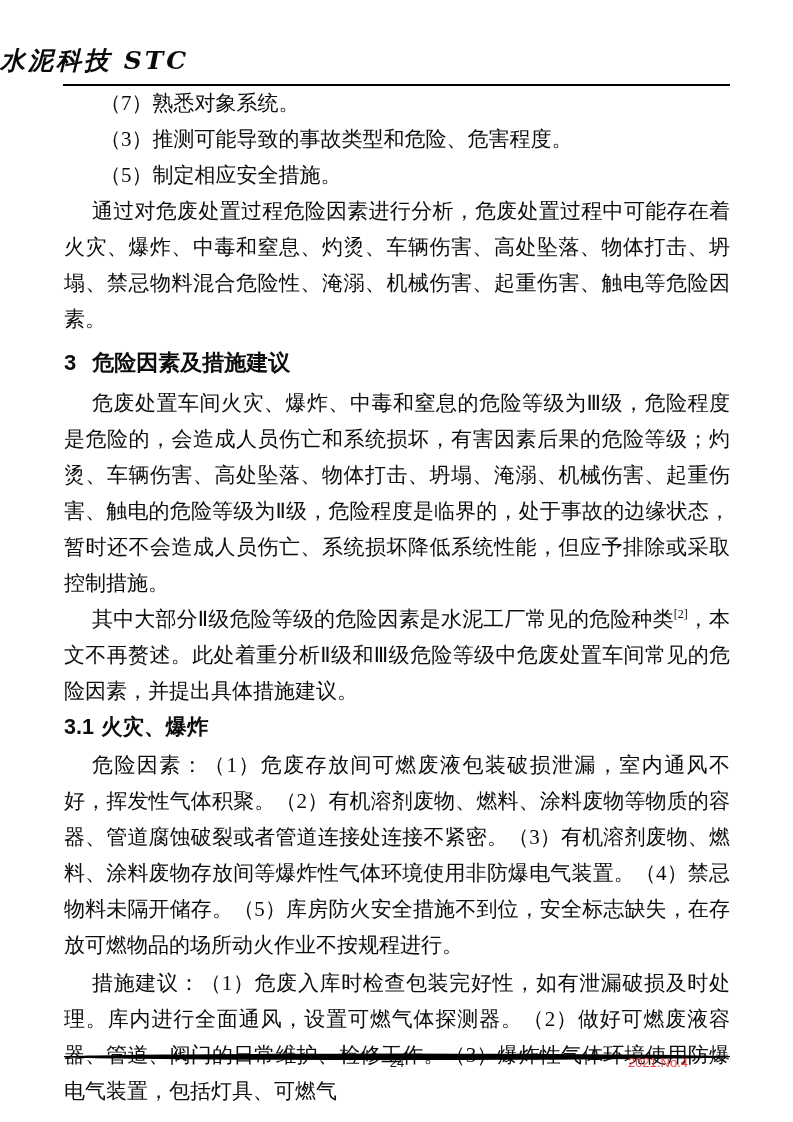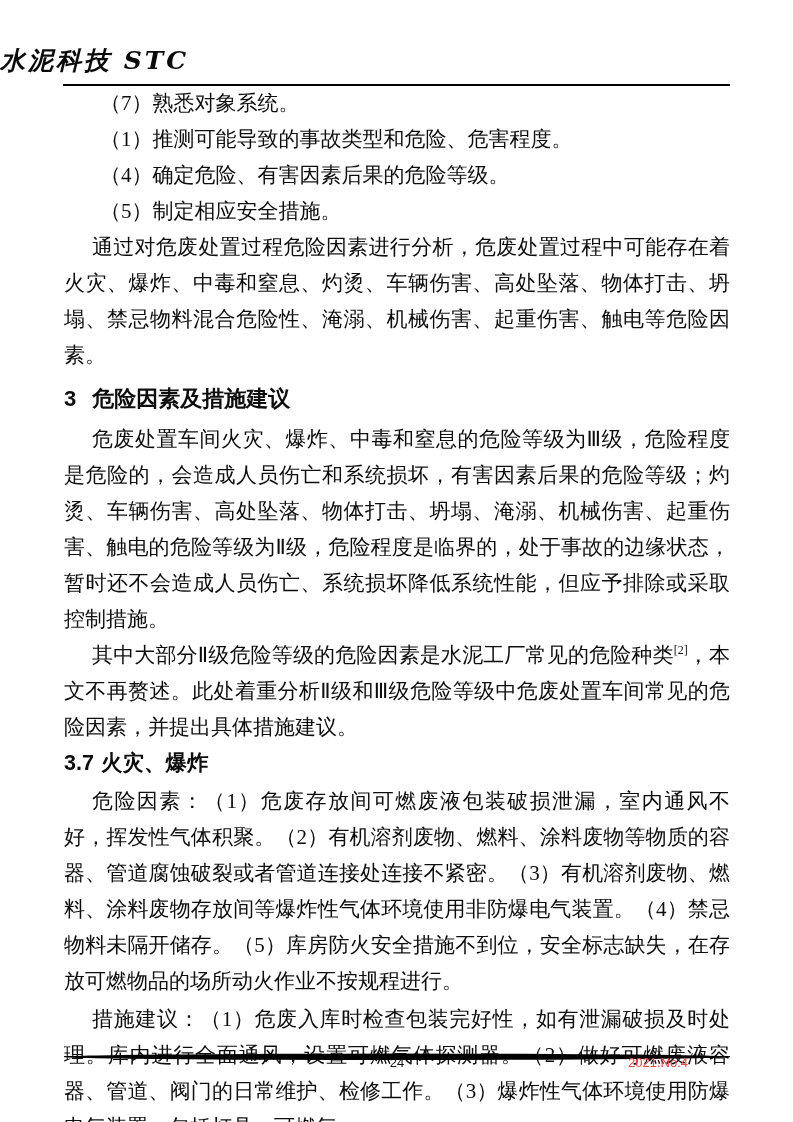--- a/index.html
+++ b/index.html
@@ -127,33 +127,32 @@
 <body>
 
 <div class="page">
 
   <div class="journal-title">水泥科技 STC</div>
   <div class="header-rule"></div>
 
   <div class="body-text">
 
     <p class="list-item">（7）熟悉对象系统。</p>
-    <p class="list-item">（1）推测可能导致的事故类型和危险、危害程度。</p>
-    <p class="list-item">（4）确定危险、有害因素后果的危险等级。</p>
+    <p class="list-item">（3）推测可能导致的事故类型和危险、危害程度。</p>
     <p class="list-item">（5）制定相应安全措施。</p>
 
     <p class="para">通过对危废处置过程危险因素进行分析，危废处置过程中可能存在着火灾、爆炸、中毒和窒息、灼烫、车辆伤害、高处坠落、物体打击、坍塌、禁忌物料混合危险性、淹溺、机械伤害、起重伤害、触电等危险因素。</p>
 
     <h2 class="sec-heading"><span class="sec-num">3</span><span>危险因素及措施建议</span></h2>
 
     <p class="para">危废处置车间火灾、爆炸、中毒和窒息的危险等级为Ⅲ级，危险程度是危险的，会造成人员伤亡和系统损坏，有害因素后果的危险等级；灼烫、车辆伤害、高处坠落、物体打击、坍塌、淹溺、机械伤害、起重伤害、触电的危险等级为Ⅱ级，危险程度是临界的，处于事故的边缘状态，暂时还不会造成人员伤亡、系统损坏降低系统性能，但应予排除或采取控制措施。</p>
 
     <p class="para"><span>其中大部分Ⅱ级危险等级的危险因素是水泥工厂常见的危险种类</span><sup class="ref">[2]</sup><span>，本文不再赘述。此处着重分析Ⅱ级和Ⅲ级危险等级中危废处置车间常见的危险因素，并提出具体措施建议。</span></p>
 
-    <h3 class="subsec-heading"><span class="sec-num">3.7</span><span>火灾、爆炸</span></h3>
+    <h3 class="subsec-heading"><span class="sec-num">3.1</span><span>火灾、爆炸</span></h3>
 
     <p class="para">危险因素：（1）危废存放间可燃废液包装破损泄漏，室内通风不好，挥发性气体积聚。（2）有机溶剂废物、燃料、涂料废物等物质的容器、管道腐蚀破裂或者管道连接处连接不紧密。（3）有机溶剂废物、燃料、涂料废物存放间等爆炸性气体环境使用非防爆电气装置。（4）禁忌物料未隔开储存。（5）库房防火安全措施不到位，安全标志缺失，在存放可燃物品的场所动火作业不按规程进行。</p>
 
     <p class="para para-measures">措施建议：（1）危废入库时检查包装完好性，如有泄漏破损及时处理。库内进行全面通风，设置可燃气体探测器。（2）做好可燃废液容器、管道、阀门的日常维护、检修工作。（3）爆炸性气体环境使用防爆电气装置，包括灯具、可燃气</p>
 
   </div>
 
   <div class="footer-bar">
     <svg width="666" height="8" viewBox="0 0 666 8" xmlns="http://www.w3.org/2000/svg">
       <rect x="0" y="3" width="666" height="1.2" fill="#000000"></rect>

